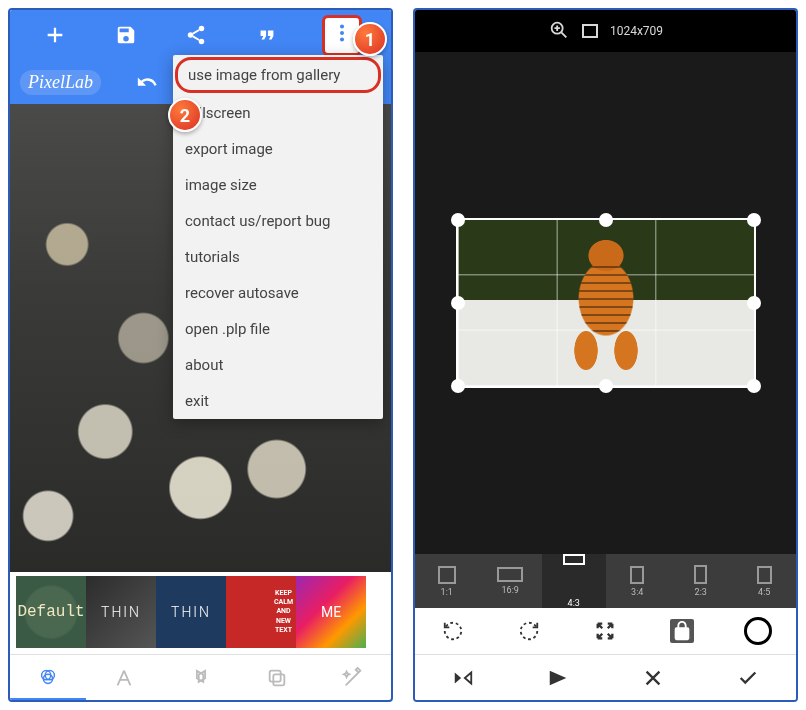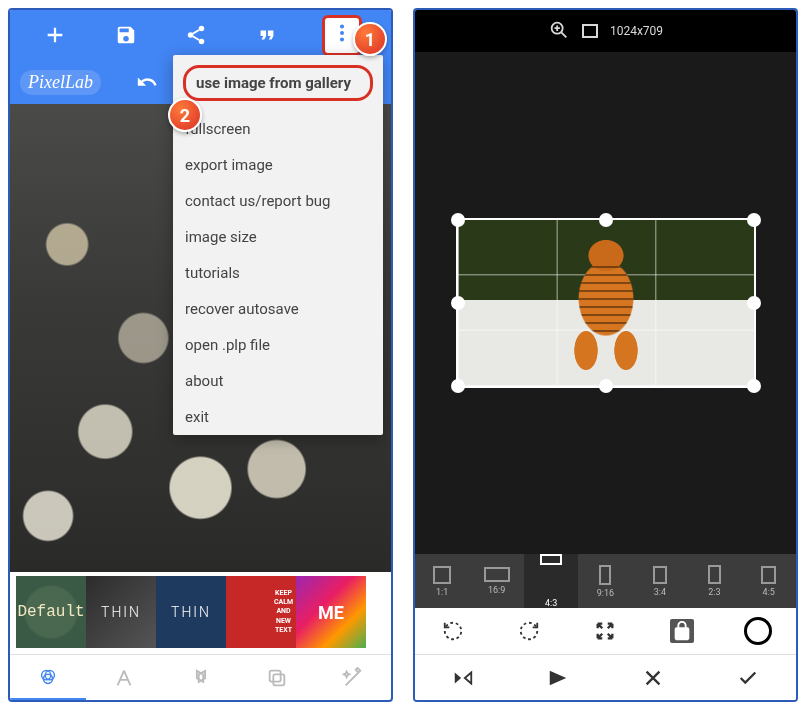--- a/index.html
+++ b/index.html
@@ -30,31 +30,31 @@
       linear-gradient(180deg, #4a4a48 0%, #3a3a38 40%, #2a2a28 100%);
   }
   
   .dropdown {
     position: absolute; top: 45px; right: 8px; width: 210px;
     background: #f2f2f2; border-radius: 2px;
     box-shadow: 0 4px 16px rgba(0,0,0,0.3);
     z-index: 10;
   }
   .dd-item { padding: 9px 12px; font-size: 15px; color: #444; cursor: pointer; display: flex; align-items: center; gap: 6px; }
-  .dd-item.highlighted { border: 3px solid #d93025; border-radius: 16px; margin: 10px; padding: 6px 10px; font-weight: bold; }
+  .dd-item.highlighted { border: 3px solid #d93025; border-radius: 16px; margin: 2px; padding: 6px 10px; }
   .crown { display: inline-block; width: 16px; height: 16px; background: radial-gradient(circle, #ffb300 0 60%, transparent 62%); border-radius: 50%; position: relative; }
   .crown::before { content: "👑"; font-size: 10px; position: absolute; top: -1px; left: 2px; }
   
   .templates { height: 82px; background: #fff; display: flex; gap: 0px; padding: 4px 6px; }
   .tmpl { flex: 0 0 70px; height: 72px; display: flex; align-items: center; justify-content: center; font-size: 12px; font-weight: bold; color: #fff; overflow: hidden; }
   .tmpl-default { background: radial-gradient(circle at 50% 50%, #4a6850 0 50%, #3a5a45 55%); color: #f0e8c0; font-family: serif; font-weight: normal; font-size: 16px; }
   .tmpl-thin1 { background: linear-gradient(135deg,#2c2c2c,#555); font-size: 14px; letter-spacing: 2px; font-weight: 300; }
   .tmpl-thin2 { background: #1e3a5f; font-size: 14px; letter-spacing: 2px; font-weight: 300; }
   .tmpl-keep { background: #c62828; font-size: 7px; text-align: center; line-height: 1.3; color: #fff; }
-  .tmpl-meme { background: linear-gradient(135deg, #9c27b0 0%, #e91e63 40%, #ff9800 70%, #4caf50 100%); font-size: 18px; font-weight: 700; }
+  .tmpl-meme { background: linear-gradient(135deg, #9c27b0 0%, #e91e63 40%, #ff9800 70%, #4caf50 100%); font-size: 14px; font-weight: 400; }
   
   .bottom-tabs { height: 46px; border-top: 1px solid #e0e0e0; display: flex; }
   .btab { flex: 1; display: flex; align-items: center; justify-content: center; color: #bbb; font-size: 20px; cursor: pointer; }
   .btab.active { color: #4285f4; border-bottom: 2px solid #4285f4; }
   
   
   .dark-top { height: 42px; background: #000; display: flex; align-items: center; justify-content: center; gap: 12px; color: #d8d8d8; font-size: 12px; }
   .dark-top .sq { width: 16px; height: 14px; border: 2px solid #d8d8d8; }
   .dark-canvas { flex: 1; background: #1a1a1a; position: relative; display: flex; align-items: center; justify-content: center; }
   
@@ -204,24 +204,24 @@
         <div class="dd-item highlighted">
           <span>use image from gallery</span>
         </div>
         <div class="dd-item">
           <span>fullscreen</span>
         </div>
         <div class="dd-item">
           <span>export image</span>
         </div>
         <div class="dd-item">
+          <span>image size</span>
+        </div>
+        <div class="dd-item">
           <span>contact us/report bug</span>
-        </div>
-        <div class="dd-item">
-          <span>image size</span>
         </div>
         <div class="dd-item">
           <span>tutorials</span>
         </div>
         <div class="dd-item">
           <span>recover autosave</span>
         </div>
         <div class="dd-item">
           <span>open .plp file</span>
         </div>
@@ -268,24 +268,20 @@
         </div>
         <div class="ratio">
           <div class="ratio-box rb-169"></div>
           <span>16:9</span>
         </div>
         <div class="ratio sel">
           <div class="ratio-box rb-43"></div>
           <span>4:3</span>
         </div>
         <div class="ratio">
-          <div class="ratio-box rb-916"></div>
-          <span>9:16</span>
-        </div>
-        <div class="ratio">
           <div class="ratio-box rb-34"></div>
           <span>3:4</span>
         </div>
         <div class="ratio">
           <div class="ratio-box rb-23"></div>
           <span>2:3</span>
         </div>
         <div class="ratio">
           <div class="ratio-box rb-45"></div>
           <span>4:5</span>

